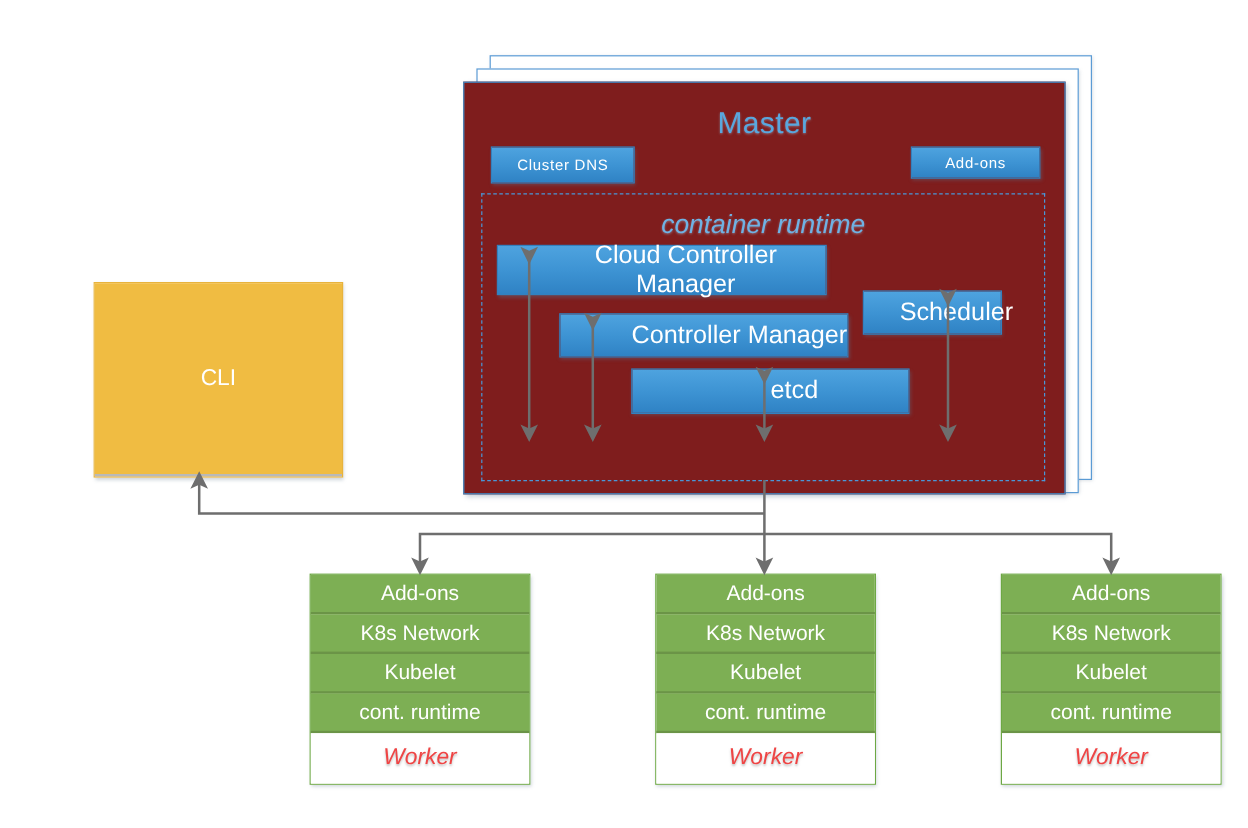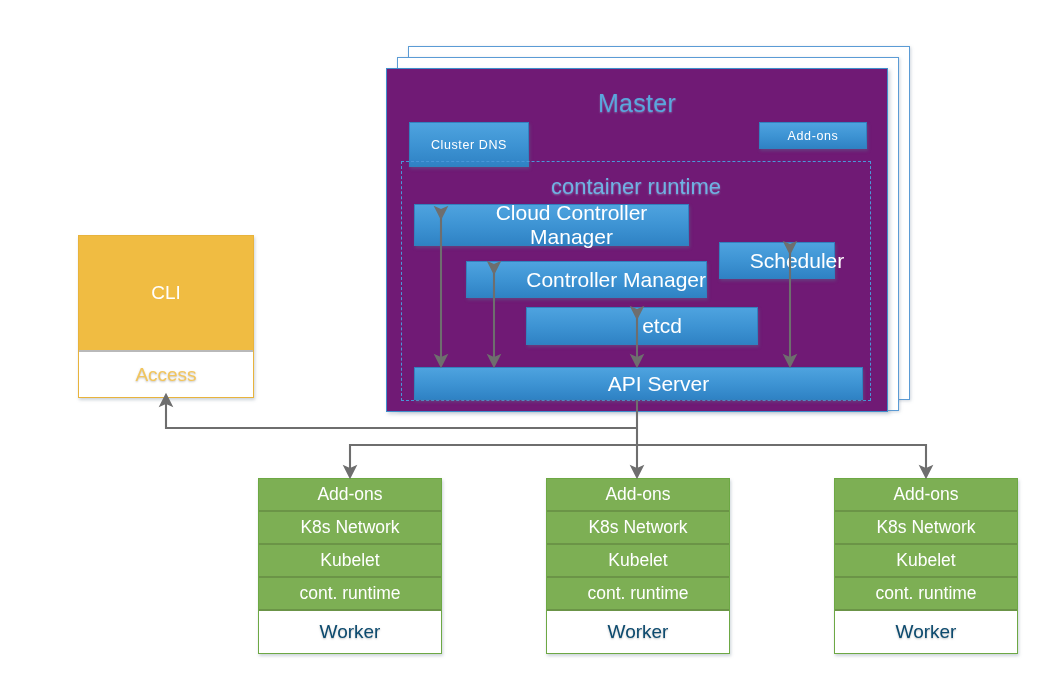--- a/index.html
+++ b/index.html
@@ -30,21 +30,21 @@
   
   .card-back {
     position: absolute;
     background: #ffffff;
     border: 1.5px solid #5b9bd5;
     box-sizing: border-box;
     box-shadow: 1px 1px 3px rgba(120,140,160,0.35);
   }
   .card-front {
     position: absolute;
-    background: #701a75;
+    background: #7f1d1d;
     border: 1.5px solid #3f8ecc;
     box-sizing: border-box;
     box-shadow: 2px 2px 4px rgba(120,140,160,0.40);
   }
 
   .master-title {
     position: absolute;
     left: 0;
     right: 0;
     top: 20px;
@@ -64,20 +64,21 @@
   }
   .runtime-title {
     position: absolute;
     left: 0;
     right: 0;
     top: 12px;
     text-align: center;
     font-size: 22px;
     color: #6fb2e4;
     text-shadow: 0 1px 2px rgba(150,175,200,0.6);
+    font-style: italic;
   }
 
   
   .comp {
     position: absolute;
     box-sizing: border-box;
     background: linear-gradient(to bottom, #4ea3df 0%, #3d93d3 52%, #2f82c4 100%);
     border: 1px solid #3281bf;
     color: #ffffff;
     display: flex;
@@ -123,35 +124,35 @@
   .footer {
     flex: 0 0 auto;
     display: flex;
     align-items: center;
     justify-content: center;
     background: #ffffff;
     font-size: 19px;
     text-shadow: 0 1px 2px rgba(170,170,170,0.75);
   }
   .footer-amber { color: #f2c55c; }
-  .footer-leaf  { color: #0c4a6e; }
+  .footer-leaf  { color: #ef4444; font-style: italic; }
 </style>
 </head>
 <body>
 
 <div id="canvas">
 
   <div class="card-back" style="left:408px; top:46px; width:502px; height:354px;"></div>
   <div class="card-back" style="left:397px; top:57px; width:502px; height:354px;"></div>
 
   <div class="card-front" style="left:386px; top:68px; width:502px; height:344px;">
 
     <div class="master-title">Master</div>
 
-    <div class="comp comp-sm" style="left:22px; top:53px; width:120px; height:45px;">
+    <div class="comp comp-sm" style="left:22px; top:53px; width:120px; height:31px;">
       <span>Cluster DNS</span>
     </div>
     <div class="comp comp-sm" style="left:372px; top:53px; width:108px; height:27px;">
       <span>Add-ons</span>
     </div>
 
     <div class="runtime-box" style="left:14px; top:92px; width:470px; height:240px;">
       <div class="runtime-title">container runtime</div>
     </div>
 
@@ -164,31 +165,25 @@
     </div>
 
     <div class="comp comp-lg" style="left:139px; top:238px; width:232px; height:38px;">
       <span>etcd</span>
     </div>
 
     <div class="comp comp-lg" style="left:332px; top:173px; width:116px; height:37px;">
       <span>Scheduler</span>
     </div>
 
-    <div class="comp comp-lg" style="left:27px; top:298px; width:449px; height:33px;">
-      <span>API Server</span>
-    </div>
-  </div>
-
-  <div class="stack stack-orange" style="left:78px; top:235px; width:176px; height:163px;">
+  </div>
+
+  <div class="stack stack-orange" style="left:78px; top:235px; width:208px; height:163px;">
     <div class="row row-orange">
       <span>CLI</span>
-    </div>
-    <div class="footer footer-amber" style="height:45px;">
-      <span>Access</span>
     </div>
   </div>
 
   <div class="stack stack-green" style="left:258px; top:478px; width:184px; height:176px;">
     <div class="row row-green row-w-green">
       <span>Add-ons</span>
     </div>
     <div class="row row-green row-w-green">
       <span>K8s Network</span>
     </div>

